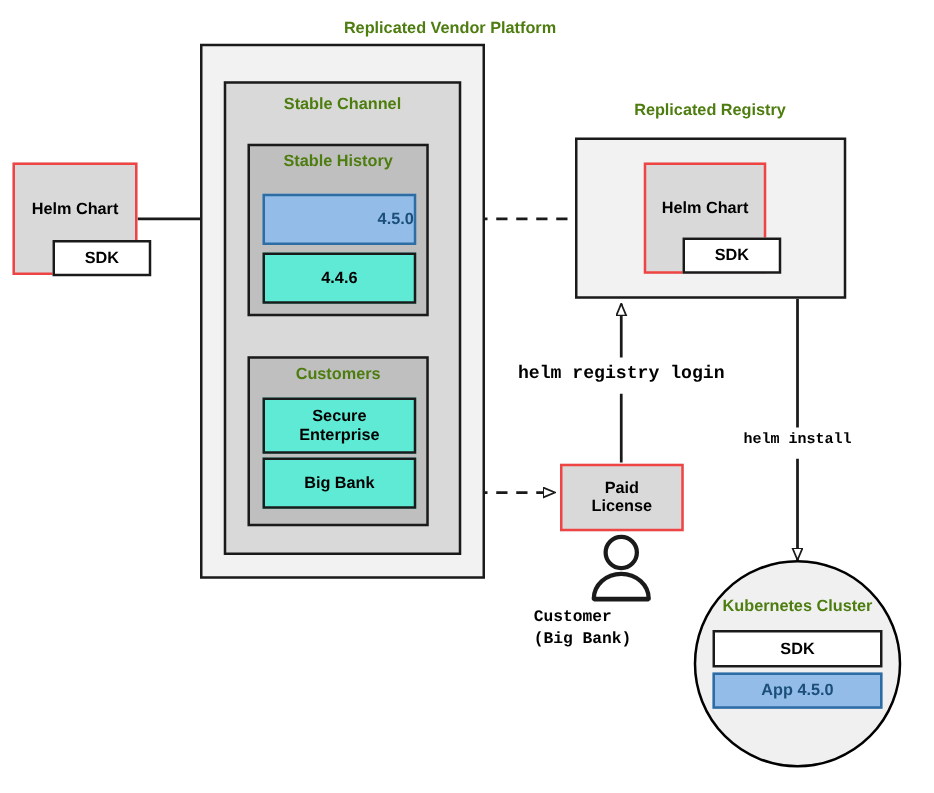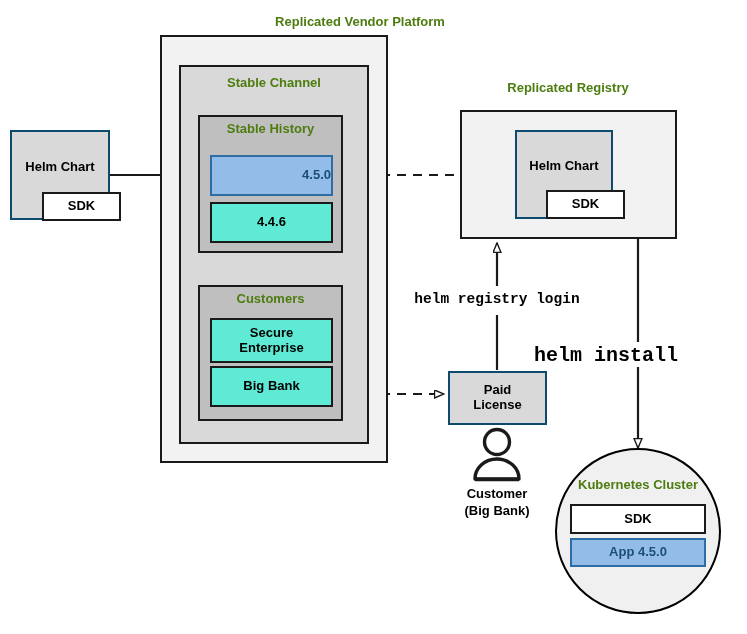--- a/index.html
+++ b/index.html
@@ -45,42 +45,42 @@
     align-items: flex-start;
     justify-content: center;
     text-align: center;
     font-weight: bold;
     color: #4d7c0f;
     white-space: nowrap;
   }
   .free-label {
     position: absolute;
     box-sizing: border-box;
-    text-align: center;
     font-weight: bold;
     color: #000000;
     line-height: 1.2;
     white-space: nowrap;
+    font-family: Liberation Mono, monospace;
   }
   .mono-label {
     position: absolute;
     box-sizing: border-box;
     text-align: center;
     font-family: "Liberation Mono", "DejaVu Sans Mono", monospace;
     font-weight: bold;
     color: #000000;
     white-space: nowrap;
   }
   
   .box-outer    { background: #f2f2f2; border: 2px solid #1a1a1a; }
   .box-mid      { background: #d9d9d9; border: 2px solid #1a1a1a; }
   .box-inner    { background: #bfbfbf; border: 2px solid #1a1a1a; }
   .box-white    { background: #5eead4; border: 2px solid #1a1a1a; }
   .box-pure     { background: #ffffff; border: 2px solid #1a1a1a; }
-  .box-gray     { background: #d9d9d9; border: 2px solid #0c4a6e; }
+  .box-gray     { background: #d9d9d9; border: 2px solid #ef4444; }
   .box-blue     { background: #93bde8; border: 2px solid #2e6ca4; color: #1b4f79; }
   .circle-node  { background: #f0f0f0; border: 2px solid #000000; border-radius: 50%; }
   .title-text   { font-size: 13px; }
   .node-text    { font-size: 13px; }
   .person-icon  { position: absolute; }
 </style>
 </head>
 <body>
 
 <div id="diagram-root">
@@ -176,21 +176,21 @@
   <div class="node box-gray node-text" style="left:448px; top:371px; width:99px; height:54px;">
     <span style="white-space:pre-line;">Paid
 License</span>
   </div>
 
   <div class="free-label node-text" style="left:427px; top:486px; width:140px;">Customer</div>
   <div class="free-label node-text" style="left:427px; top:503px; width:140px;">(Big Bank)</div>
 
   <div class="mono-label" style="left:377px; top:291px; width:240px; font-size:14.5px;">helm registry login</div>
 
-  <div class="mono-label" style="left:526px; top:344px; width:160px; font-size:20px;">helm install</div>
+  <div class="mono-label" style="left:558px; top:344px; width:160px; font-size:12px;">helm install</div>
 
   <div class="node circle-node" style="left:555px; top:448px; width:166px; height:166px; display:block;"></div>
   <div class="hdr-label title-text" style="left:555px; top:477px; width:166px;">Kubernetes Cluster</div>
 
   <div class="node box-pure node-text" style="left:570px; top:504px; width:136px; height:30px;">
     <span>SDK</span>
   </div>
   <div class="node box-blue node-text" style="left:570px; top:538px; width:136px; height:29px;">
     <span>App 4.5.0</span>
   </div>

